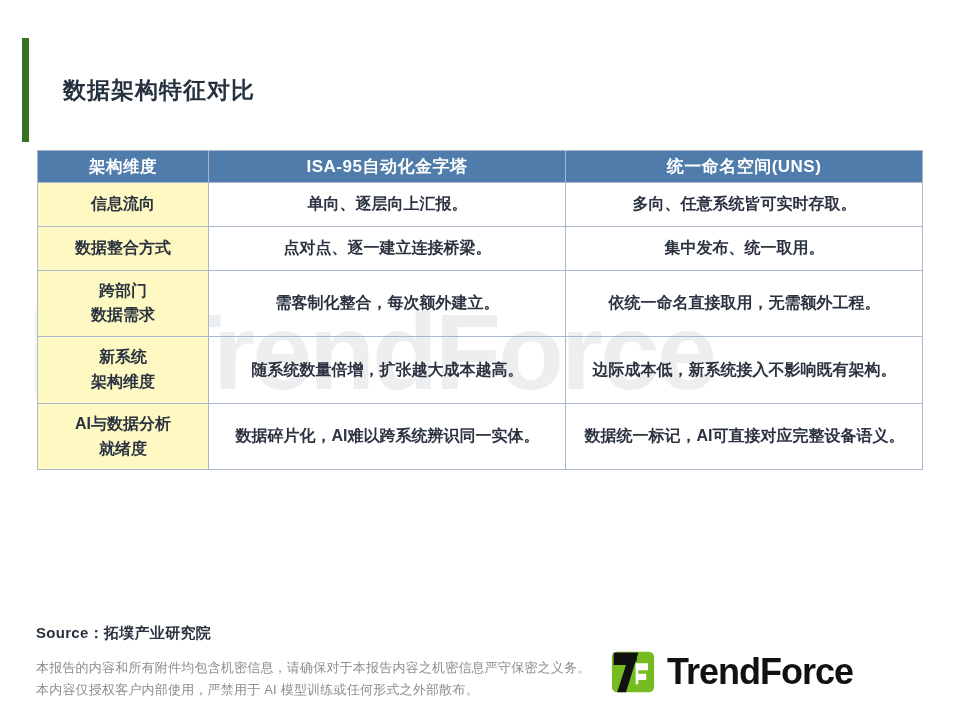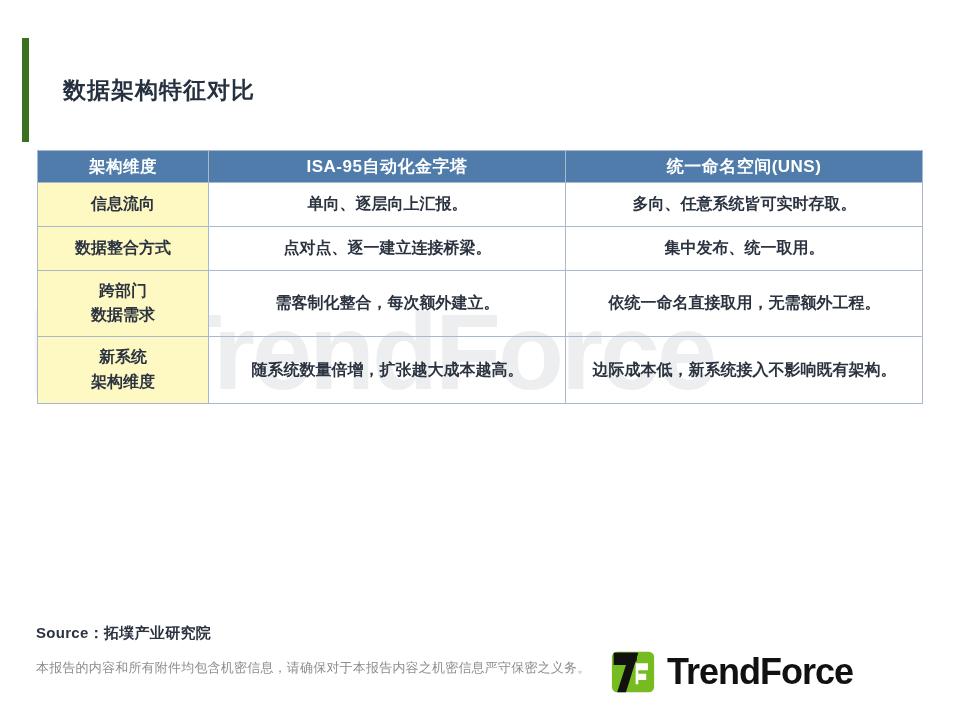--- a/index.html
+++ b/index.html
@@ -238,30 +238,39 @@
 
         <tr>
           <td class="dim">
             <span class="dim-line">新系统</span>
             <span class="dim-line">架构维度</span>
           </td>
           <td class="body">随系统数量倍增，扩张越大成本越高。</td>
           <td class="body">边际成本低，新系统接入不影响既有架构。</td>
         </tr>
 
+        <tr>
+          <td class="dim">
+            <span class="dim-line">AI与数据分析</span>
+            <span class="dim-line">就绪度</span>
+          </td>
+          <td class="body">数据碎片化，AI难以跨系统辨识同一实体。</td>
+          <td class="body">数据统一标记，AI可直接对应完整设备语义。</td>
+        </tr>
 
 
       </tbody>
     </table>
   </div>
 
   <div class="footer">
     <div class="source">Source：拓墣产业研究院</div>
     <div class="disclaimer">
       <div>本报告的内容和所有附件均包含机密信息，请确保对于本报告内容之机密信息严守保密之义务。</div>
+      <div>本内容仅授权客户内部使用，严禁用于 AI 模型训练或任何形式之外部散布。</div>
     </div>
   </div>
 
   <div class="logo">
     <div class="logo-mark">
       <svg viewBox="0 0 100 100" width="44" height="44" aria-hidden="true">
         <rect x="2" y="4" width="96" height="92" rx="12" ry="12" fill="#76bc21"></rect>
         <path d="M6 6 H62 L34 96 H14 L34 34 H6 Z" fill="#111111"></path>
         <path d="M8 6 H60 L58 26 H10 Z" fill="#111111"></path>
         <path d="M58 30 H84 V46 H62 V54 H80 V68 H62 V78 H56 V30 Z" fill="#ffffff"></path>

